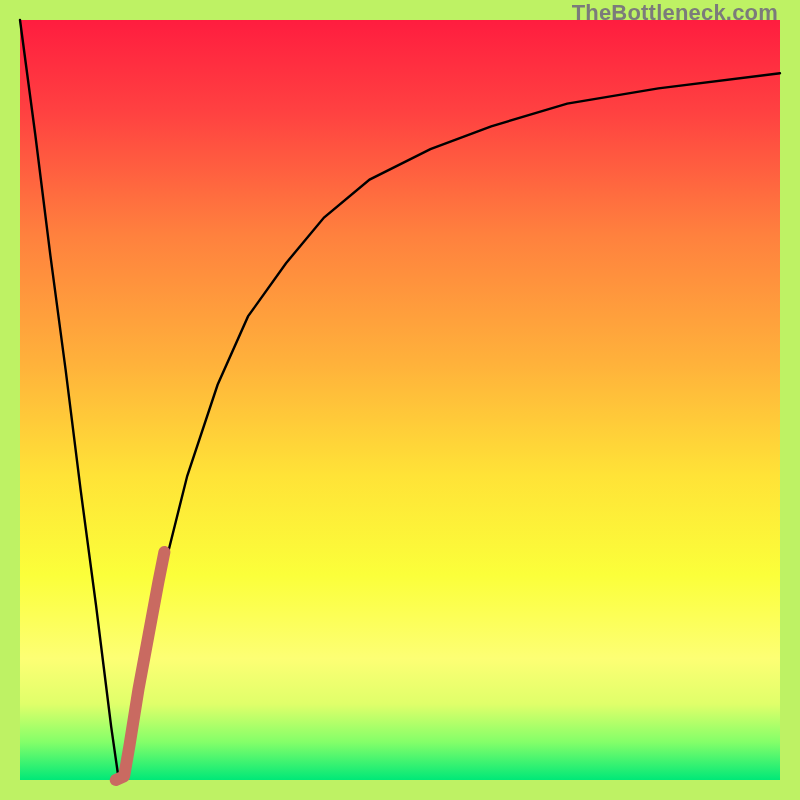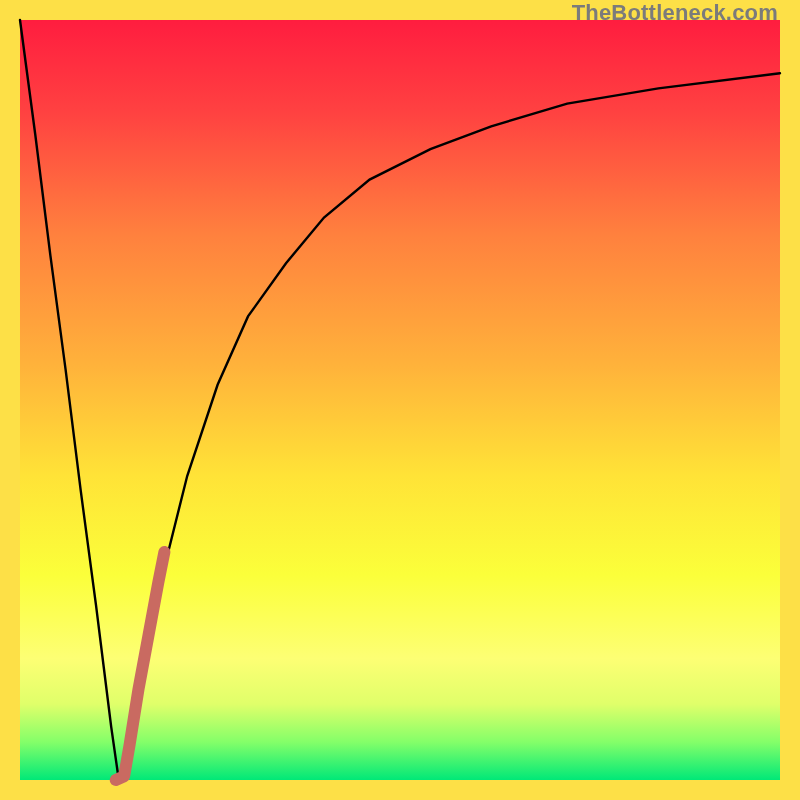--- a/index.html
+++ b/index.html
@@ -9,21 +9,21 @@
     height: 800px;
     background: #000;
     overflow: hidden;
   }
   .frame {
     position: absolute;
     left: 0;
     top: 0;
     width: 800px;
     height: 800px;
-    background: #fde047;
+    background: #bef264;
   }
   .plot {
     position: absolute;
     left: 20px;
     top: 20px;
     width: 760px;
     height: 760px;
     
   }
   .watermark {

